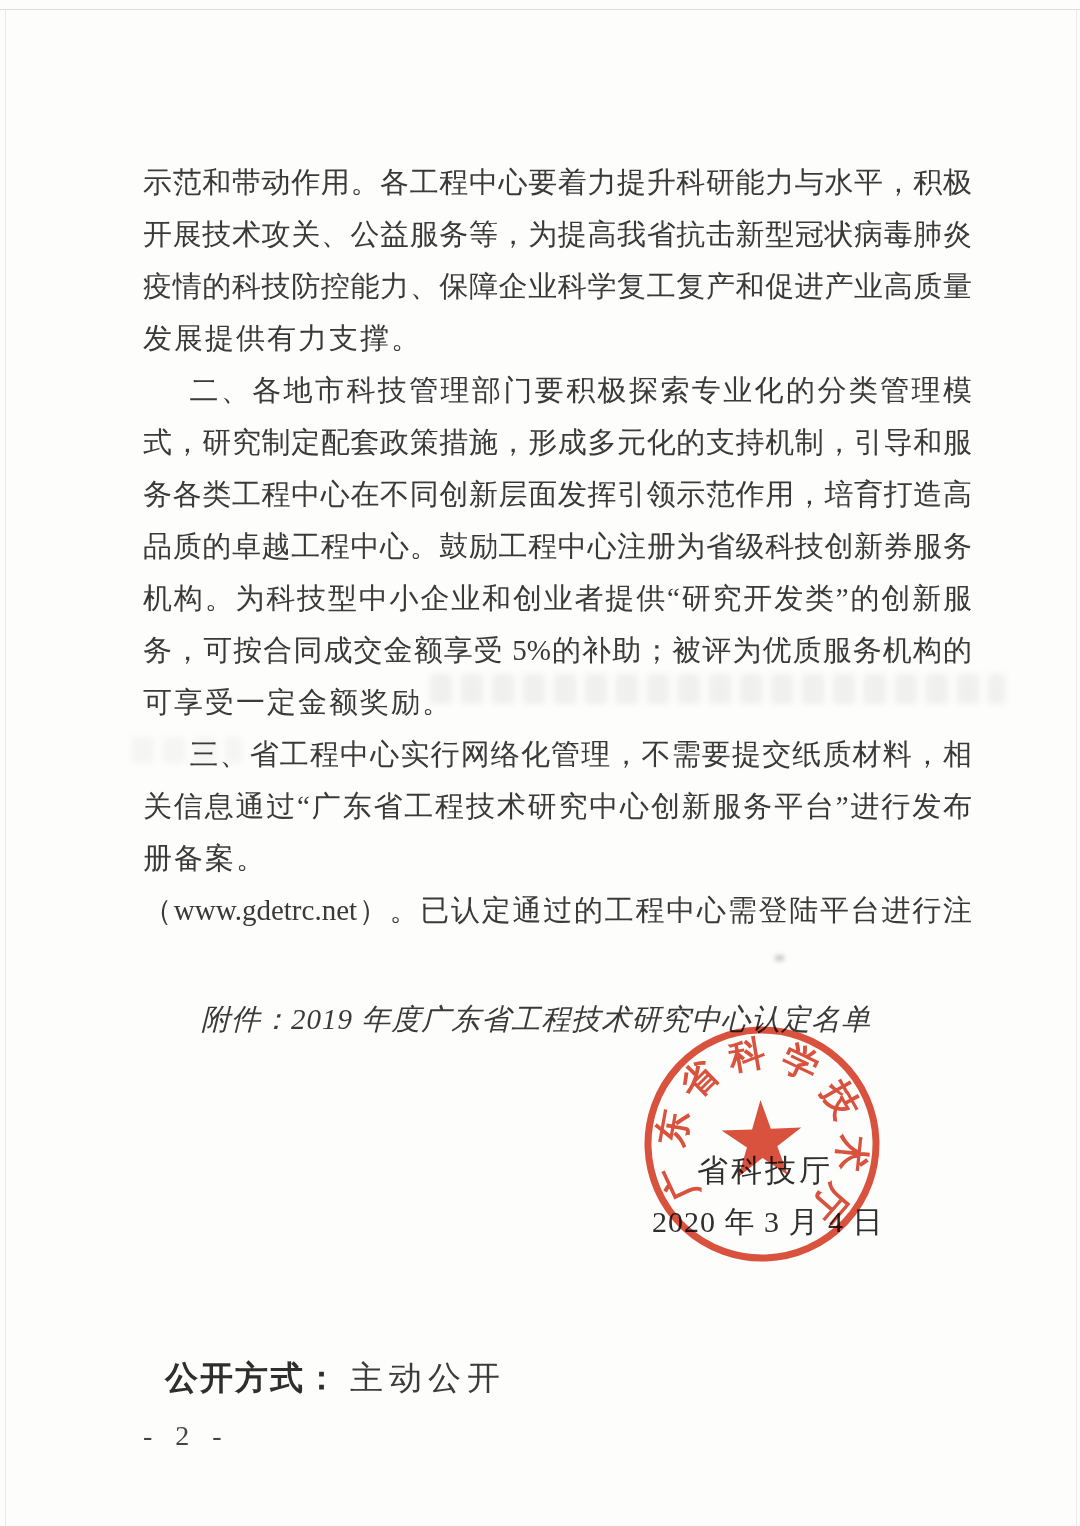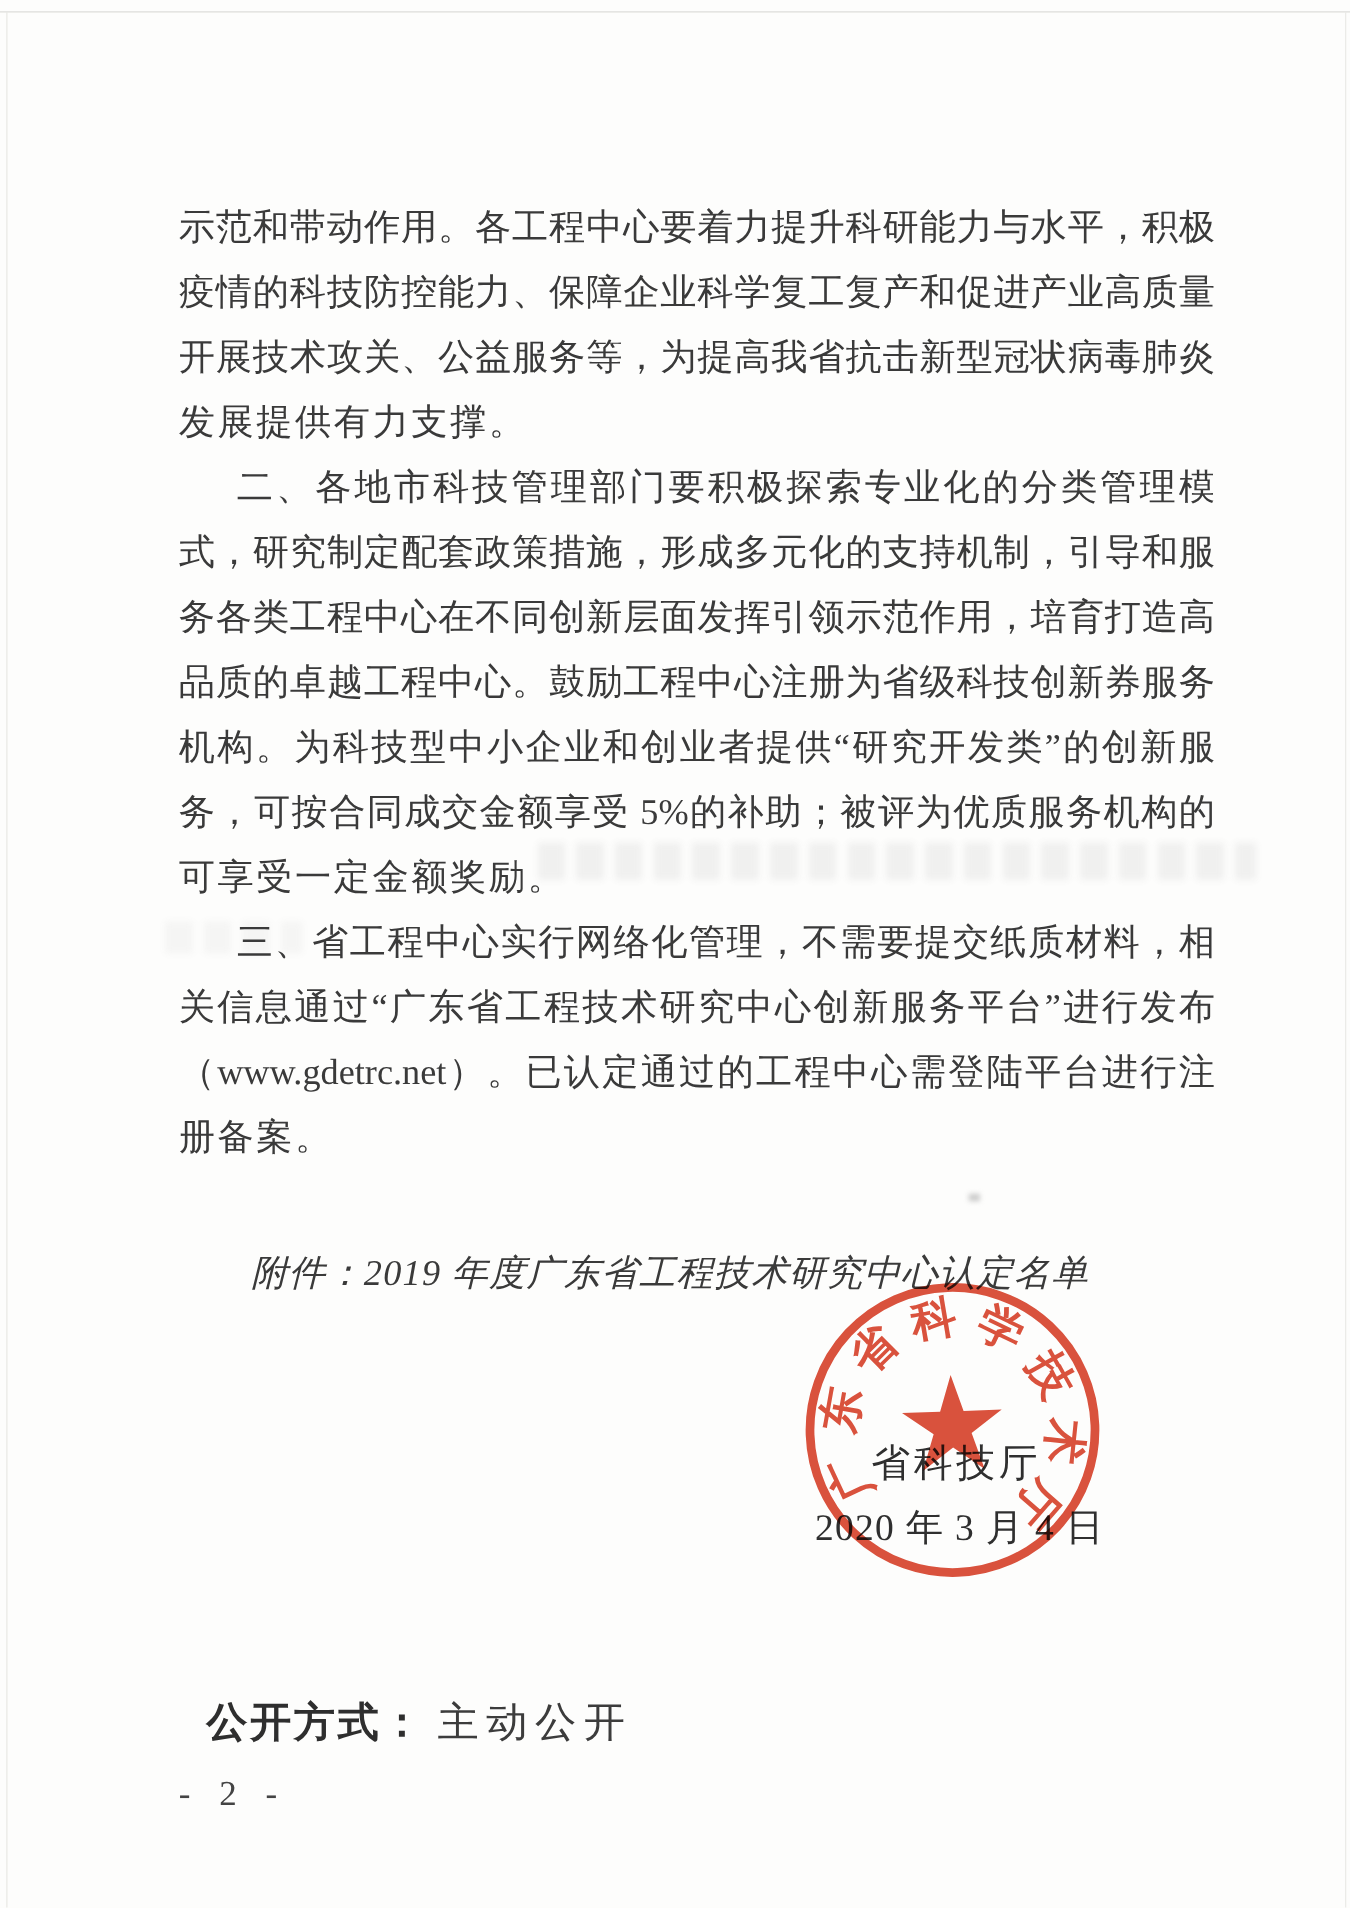--- a/index.html
+++ b/index.html
@@ -96,40 +96,40 @@
   <div class="edge-right"></div>
 
   <div class="ghost ghost-1"></div>
   <div class="ghost ghost-2"></div>
   <div class="speck"></div>
 
   <div class="doc-text">
 
     <section>
       <div class="tline just">示范和带动作用。各工程中心要着力提升科研能力与水平，积极</div>
+      <div class="tline just">开展技术攻关、公益服务等，为提高我省抗击新型冠状病毒肺炎</div>
       <div class="tline just">疫情的科技防控能力、保障企业科学复工复产和促进产业高质量</div>
-      <div class="tline just">开展技术攻关、公益服务等，为提高我省抗击新型冠状病毒肺炎</div>
       <div class="tline last">发展提供有力支撑。</div>
     </section>
 
     <section>
       <div class="tline just indent">二、各地市科技管理部门要积极探索专业化的分类管理模</div>
       <div class="tline just">式，研究制定配套政策措施，形成多元化的支持机制，引导和服</div>
       <div class="tline just">务各类工程中心在不同创新层面发挥引领示范作用，培育打造高</div>
       <div class="tline just">品质的卓越工程中心。鼓励工程中心注册为省级科技创新券服务</div>
       <div class="tline just">机构。为科技型中小企业和创业者提供“研究开发类”的创新服</div>
       <div class="tline just">务，可按合同成交金额享受 5%的补助；被评为优质服务机构的</div>
       <div class="tline last">可享受一定金额奖励。</div>
     </section>
 
     <section>
       <div class="tline just indent">三、省工程中心实行网络化管理，不需要提交纸质材料，相</div>
       <div class="tline just">关信息通过“广东省工程技术研究中心创新服务平台”进行发布</div>
+      <div class="tline last">册备案。</div>
       <div class="tline just">（www.gdetrc.net）。已认定通过的工程中心需登陆平台进行注</div>
-      <div class="tline last">册备案。</div>
     </section>
 
     <div class="tline attach">附件：2019 年度广东省工程技术研究中心认定名单</div>
   </div>
 
   <div class="sig-agency">省科技厅</div>
   <div class="sig-date">2020 年 3 月 4 日</div>
 
   <svg class="seal-svg" viewBox="0 0 250 250" aria-hidden="true">
     <circle cx="125" cy="125" r="114" fill="none" stroke-width="7" stroke="#d8432c"></circle>

